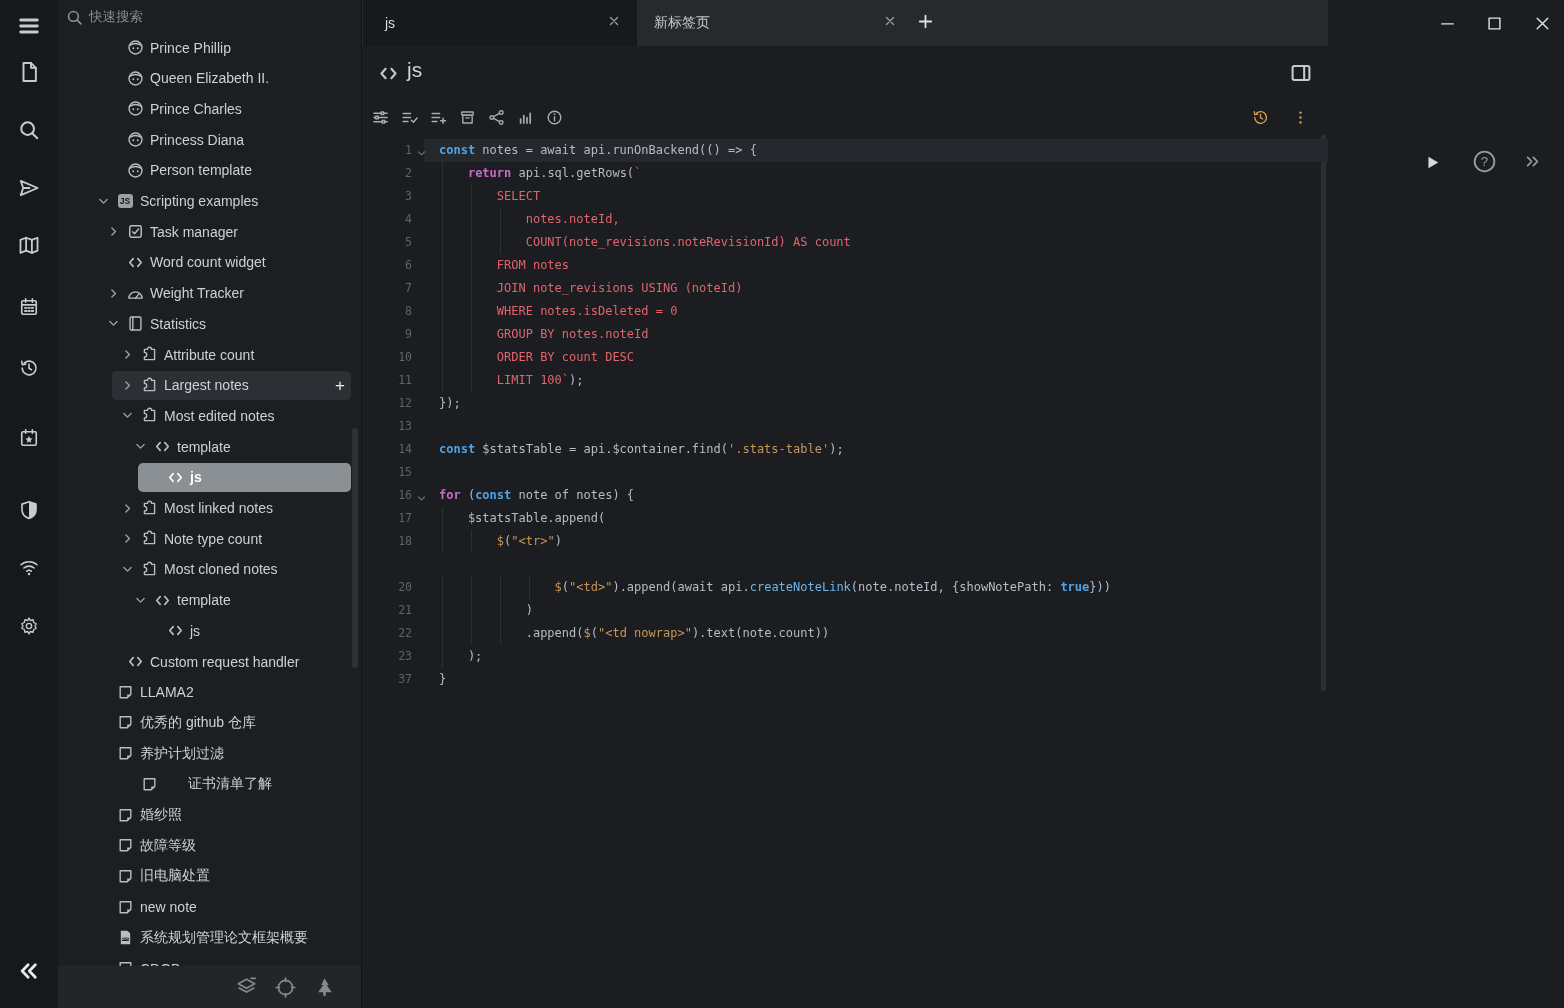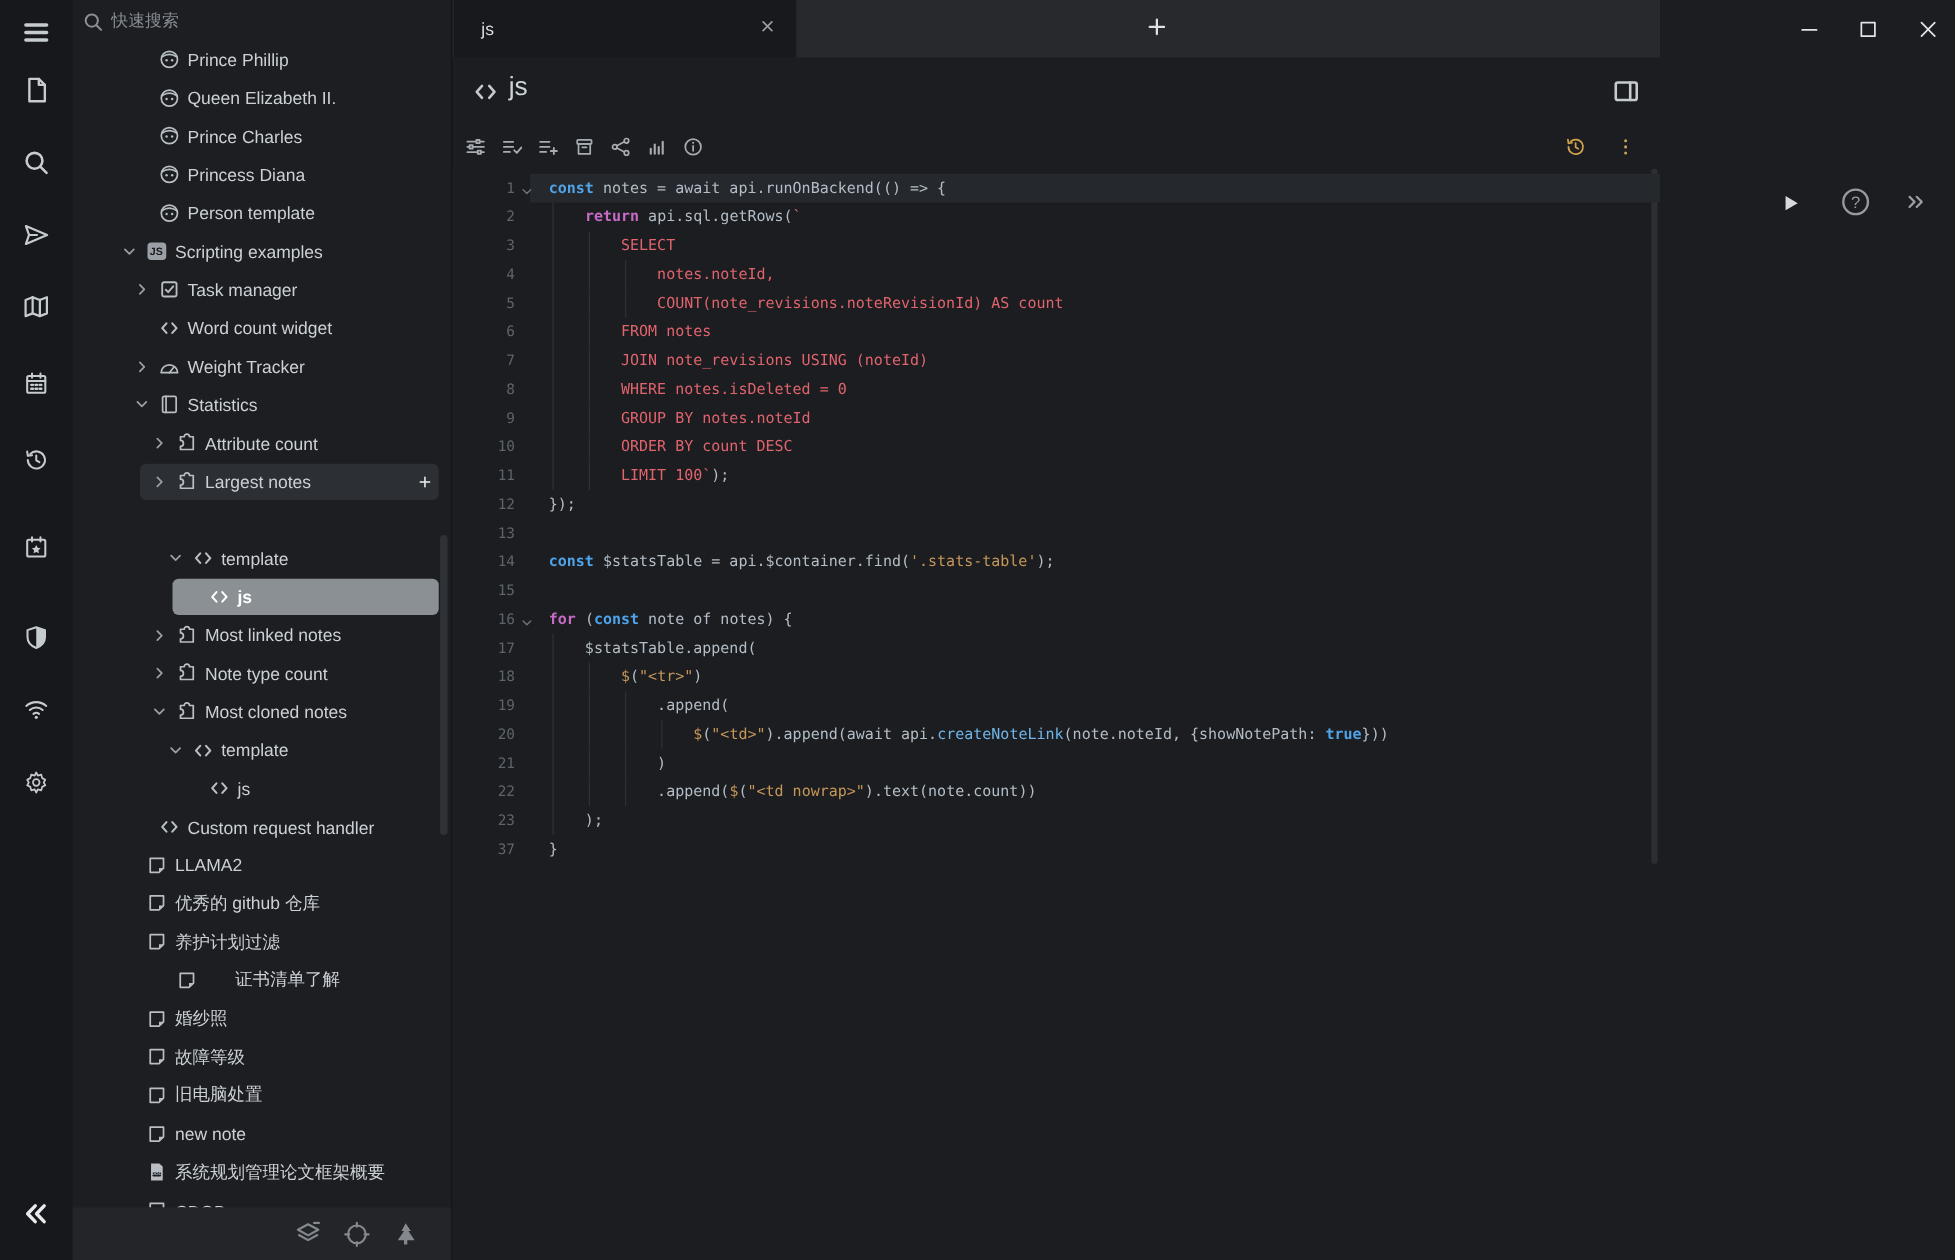--- a/index.html
+++ b/index.html
@@ -359,20 +359,34 @@
             </svg>
           </span>
           <span class="ticon">
             <svg viewBox="0 0 16 16" width="100%" height="100%" fill="none" stroke="currentColor" stroke-width="1.3" stroke-linecap="round" stroke-linejoin="round">
               <path d="M3.2 3.2H6a2 2 0 0 1 4 0h2.8v9.6H3.2v-2.4a2 2 0 0 0 0-4.4z"></path>
             </svg>
           </span>
           <span class="tlabel">Largest notes</span>
           <span class="rowplus">+</span>
         </div>
+        <div class="trow" style="top: 368.4px; padding-left: 60px;">
+          <span class="hl" style="left: 54px;"></span>
+          <span class="chev">
+            <svg viewBox="0 0 16 16" width="100%" height="100%" fill="none" stroke="currentColor" stroke-width="1.7" stroke-linecap="round" stroke-linejoin="round">
+              <path d="M3.6 5.6L8 10l4.4-4.4"></path>
+            </svg>
+          </span>
+          <span class="ticon">
+            <svg viewBox="0 0 16 16" width="100%" height="100%" fill="none" stroke="currentColor" stroke-width="1.3" stroke-linecap="round" stroke-linejoin="round">
+              <path d="M3.2 3.2H6a2 2 0 0 1 4 0h2.8v9.6H3.2v-2.4a2 2 0 0 0 0-4.4z"></path>
+            </svg>
+          </span>
+          <span class="tlabel">Most edited notes</span>
+        </div>
         <div class="trow" style="top: 399.1px; padding-left: 73px;">
           <span class="hl" style="left: 67px;"></span>
           <span class="chev">
             <svg viewBox="0 0 16 16" width="100%" height="100%" fill="none" stroke="currentColor" stroke-width="1.7" stroke-linecap="round" stroke-linejoin="round">
               <path d="M3.6 5.6L8 10l4.4-4.4"></path>
             </svg>
           </span>
           <span class="ticon">
             <svg viewBox="0 0 16 16" width="100%" height="100%" fill="none" stroke="currentColor" stroke-width="1.6" stroke-linecap="round" stroke-linejoin="round">
               <path d="M5.8 4.4L2.6 8l3.2 3.6M10.2 4.4L13.4 8l-3.2 3.6"></path>
@@ -605,20 +619,26 @@
           </span>
         </span>
       </div>
   </aside>
 
   <main id="main">
     <div id="tabbar">
       <div class="tab" id="tab-active">
         <span class="tab-label">js</span>
         <span class="tab-close" id="tc0"><svg viewBox="0 0 16 16" width="100%" height="100%" fill="none" stroke="currentColor" stroke-width="1.5" stroke-linecap="round" stroke-linejoin="round">
+              <path d="M4 4l8 8M12 4l-8 8"></path>
+            </svg></span>
+      </div>
+      <div class="tab" id="tab-inactive">
+        <span class="tab-label">新标签页</span>
+        <span class="tab-close" id="tc1"><svg viewBox="0 0 16 16" width="100%" height="100%" fill="none" stroke="currentColor" stroke-width="1.5" stroke-linecap="round" stroke-linejoin="round">
               <path d="M4 4l8 8M12 4l-8 8"></path>
             </svg></span>
       </div>
       <span id="new-tab"><svg viewBox="0 0 16 16" width="100%" height="100%" fill="none" stroke="currentColor" stroke-width="1.7" stroke-linecap="round" stroke-linejoin="round">
             <path d="M8 2.6v10.8M2.6 8h10.8"></path>
           </svg></span>
       <span class="wc" style="left:1069px" id="wc-min">
           <svg viewBox="0 0 16 16" width="100%" height="100%" fill="none" stroke="currentColor" stroke-width="1.3" stroke-linecap="round" stroke-linejoin="round">
             <path d="M2.6 8.4h10.8"></path>
           </svg>
@@ -761,21 +781,20 @@
         <div class="cl" style="top: 236px;"><span class="ln">11</span><span class="gd" style="left: 80px;"></span><span class="gd" style="left: 108.896px;"></span><span class="ct"><span class="s-sql">        LIMIT 100`</span><span class="s-d">);</span></span></div>
         <div class="cl" style="top: 259px;"><span class="ln">12</span><span class="ct"><span class="s-d">});</span></span></div>
         <div class="cl" style="top: 282px;"><span class="ln">13</span><span class="ct"></span></div>
         <div class="cl" style="top: 305px;"><span class="ln">14</span><span class="ct"><span class="s-kw">const</span><span class="s-d"> $statsTable = api.$container.find(</span><span class="s-str">'.stats-table'</span><span class="s-d">);</span></span></div>
         <div class="cl" style="top: 328px;"><span class="ln">15</span><span class="ct"></span></div>
         <div class="cl" style="top: 351px;"><span class="ln">16</span><span class="fold"><svg viewBox="0 0 16 16" width="100%" height="100%" fill="none" stroke="currentColor" stroke-width="1.7" stroke-linecap="round" stroke-linejoin="round">
               <path d="M3.6 5.6L8 10l4.4-4.4"></path>
             </svg></span><span class="ct"><span class="s-kw2">for</span><span class="s-d"> (</span><span class="s-kw">const</span><span class="s-d"> note of notes) {</span></span></div>
         <div class="cl" style="top: 374px;"><span class="ln">17</span><span class="gd" style="left: 80px;"></span><span class="ct"><span class="s-d">    $statsTable.append(</span></span></div>
         <div class="cl" style="top: 397px;"><span class="ln">18</span><span class="gd" style="left: 80px;"></span><span class="gd" style="left: 108.896px;"></span><span class="ct"><span class="s-d">        </span><span class="s-str">$</span><span class="s-d">(</span><span class="s-str">"&lt;tr&gt;"</span><span class="s-d">)</span></span></div>
-        <div class="cl" style="top: 420px;"><span class="ln">19</span><span class="gd" style="left: 80px;"></span><span class="gd" style="left: 108.896px;"></span><span class="gd" style="left: 137.792px;"></span><span class="ct"><span class="s-d">            .append(</span></span></div>
         <div class="cl" style="top: 443px;"><span class="ln">20</span><span class="gd" style="left: 80px;"></span><span class="gd" style="left: 108.896px;"></span><span class="gd" style="left: 137.792px;"></span><span class="gd" style="left: 166.688px;"></span><span class="ct"><span class="s-d">                </span><span class="s-str">$</span><span class="s-d">(</span><span class="s-str">"&lt;td&gt;"</span><span class="s-d">).append(await api.</span><span class="s-fn">createNoteLink</span><span class="s-d">(note.noteId, {showNotePath: </span><span class="s-kw">true</span><span class="s-d">}))</span></span></div>
         <div class="cl" style="top: 466px;"><span class="ln">21</span><span class="gd" style="left: 80px;"></span><span class="gd" style="left: 108.896px;"></span><span class="gd" style="left: 137.792px;"></span><span class="ct"><span class="s-d">            )</span></span></div>
         <div class="cl" style="top: 489px;"><span class="ln">22</span><span class="gd" style="left: 80px;"></span><span class="gd" style="left: 108.896px;"></span><span class="gd" style="left: 137.792px;"></span><span class="ct"><span class="s-d">            .append(</span><span class="s-str">$</span><span class="s-d">(</span><span class="s-str">"&lt;td nowrap&gt;"</span><span class="s-d">).text(note.count))</span></span></div>
         <div class="cl" style="top: 512px;"><span class="ln">23</span><span class="gd" style="left: 80px;"></span><span class="ct"><span class="s-d">    );</span></span></div>
         <div class="cl" style="top: 535px;"><span class="ln">37</span><span class="ct"><span class="s-d">}</span></span></div>
       </div>
   </main>
 </div>
 
 </body></html>

